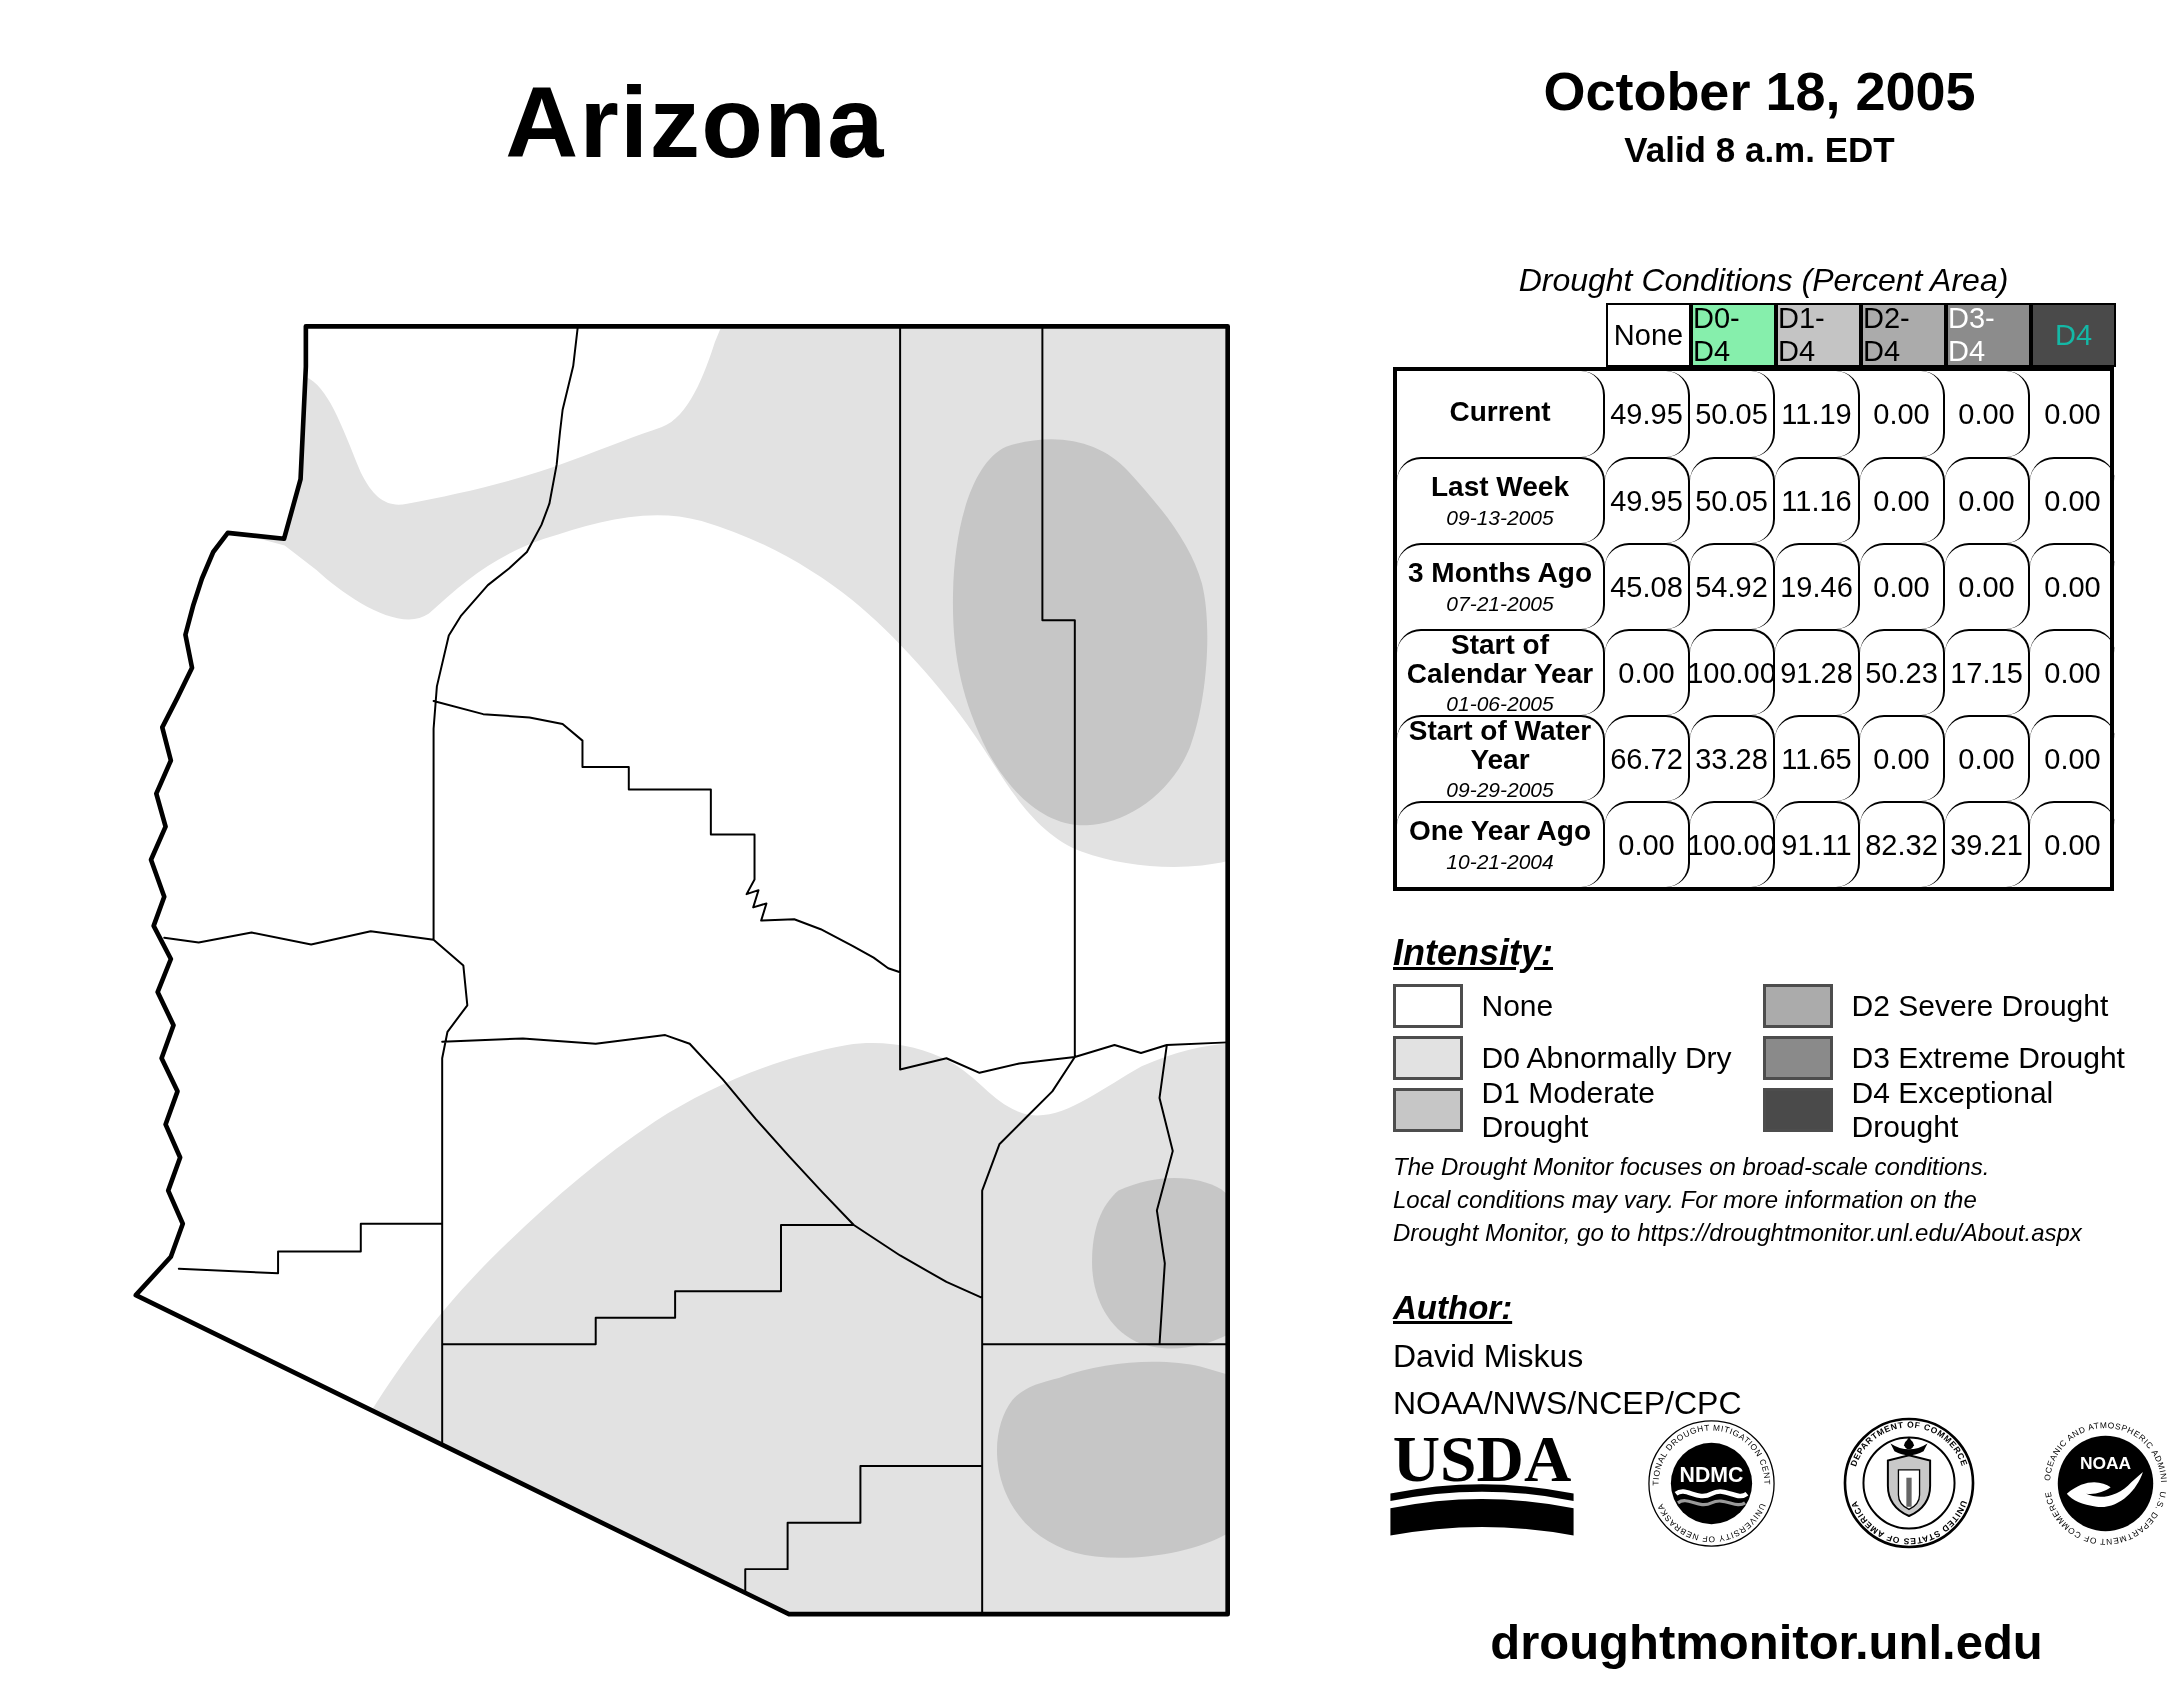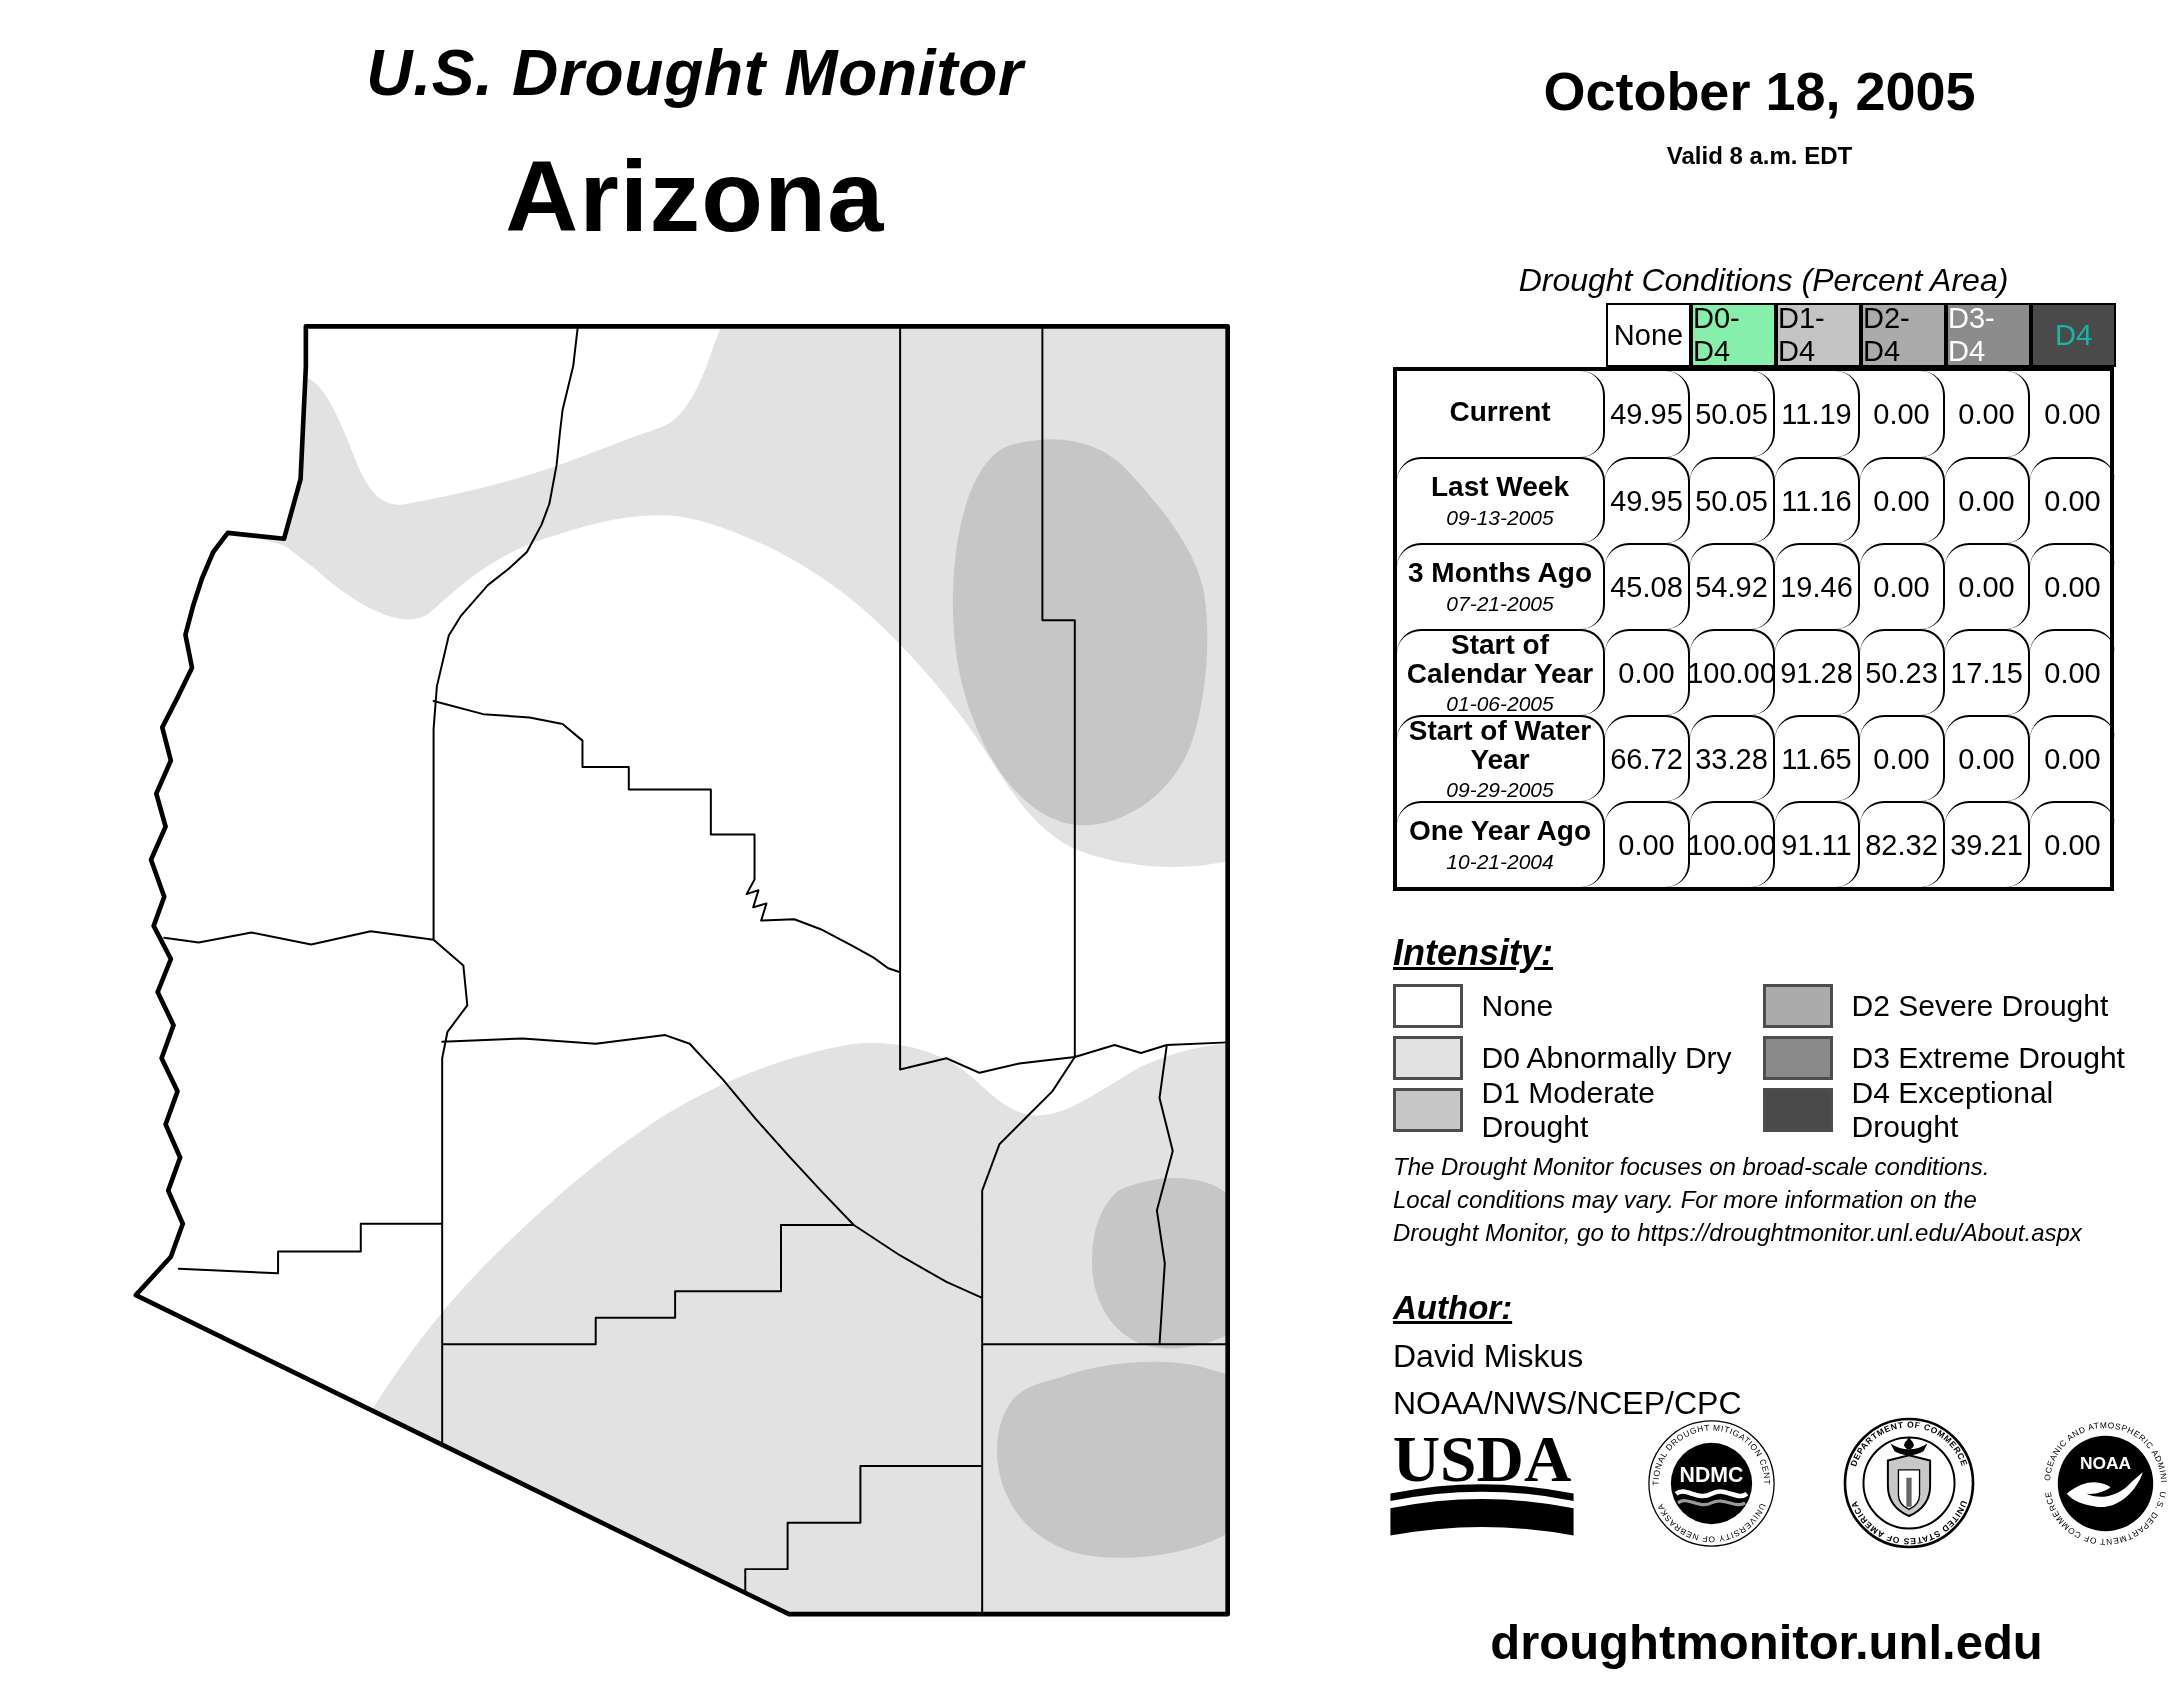--- a/index.html
+++ b/index.html
@@ -12,21 +12,21 @@
 
   
   .title-block { left:93px; top:36px; width:1204px; text-align:center; }
   .main-title { font-size:64px; font-weight:bold; font-style:italic; letter-spacing:0.7px; }
   .region-title { font-size:101px; font-weight:bold; margin-top:29px; letter-spacing:1.3px; }
 
   
   .date-block { left:1376px; top:60px; width:767px; text-align:center; }
   .date-line { font-size:54px; font-weight:bold; }
   .released-line { font-size:33px; font-weight:bold; font-style:italic; margin-top:13.2px; }
-  .valid-line { font-size:24px; font-weight:bold; margin-top:20px; }
+  .valid-line { font-size:35px; font-weight:bold; margin-top:8px; }
 
   .table-title { left:1393px; top:262px; width:741px; text-align:center;
                  font-size:32px; font-style:italic; }
 
   .dm-table { left:1393px; top:303px; }
   .dm-header { display:flex; margin-left:213px; }
   .hcell { width:85px; height:64px; border:2.6px solid #000;
            display:flex; align-items:center; justify-content:center;
            font-size:29px; background:#fff; }
   .hcell.c1 { background:#86efac; }
@@ -75,21 +75,20 @@
   .d0 { fill:#e2e2e2; }
   .d1 { fill:#c6c6c6; }
   .county { fill:none; stroke:#000; stroke-width:3; stroke-linejoin:round; stroke-linecap:round; }
   .state { fill:none; stroke:#000; stroke-width:7; stroke-linejoin:round; }
   .ringtext { font-size:13px; letter-spacing:1px; fill:#000; font-family:"Liberation Sans",sans-serif; }
 </style>
 </head>
 <body>
 
 <div class="abs title-block">
-  <div class="main-title">U.S. Drought Monitor</div>
   <div class="region-title">Arizona</div>
 </div>
 
 <svg id="map-svg" class="abs" width="1211" height="1350" viewBox="95 430 1830 2040" xmlns="http://www.w3.org/2000/svg">
   <defs>
     <path id="azoutline" d="M462,494 L1855,494 L1855,2440 L1192,2440 L205,1958
       L258,1900 L276,1850 L254,1800 L272,1750 L250,1700 L268,1650 L244,1600 L262,1550
       L238,1500 L258,1450 L232,1400 L248,1356 L228,1300 L250,1250 L236,1200 L258,1150
       L245,1100 L268,1055 L290,1010 L280,960 L292,915 L305,875 L322,835 L344,806
       L429,815 L454,725 L462,555 Z"></path>

